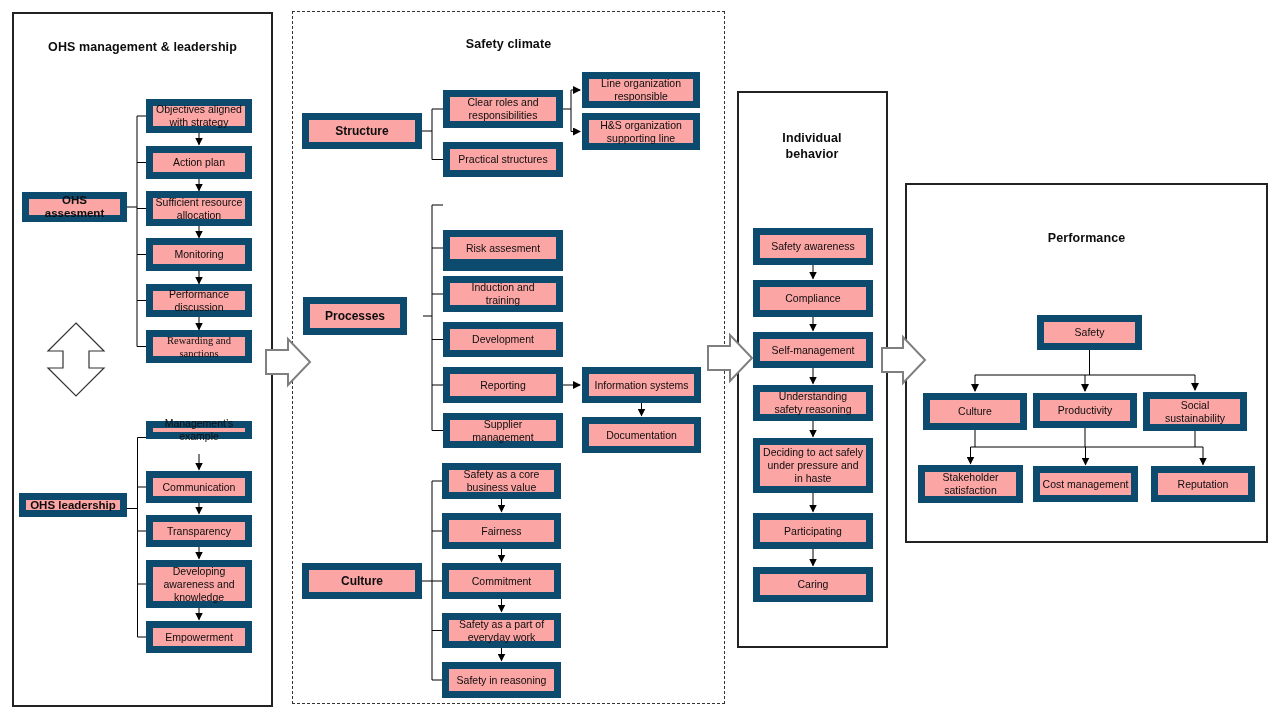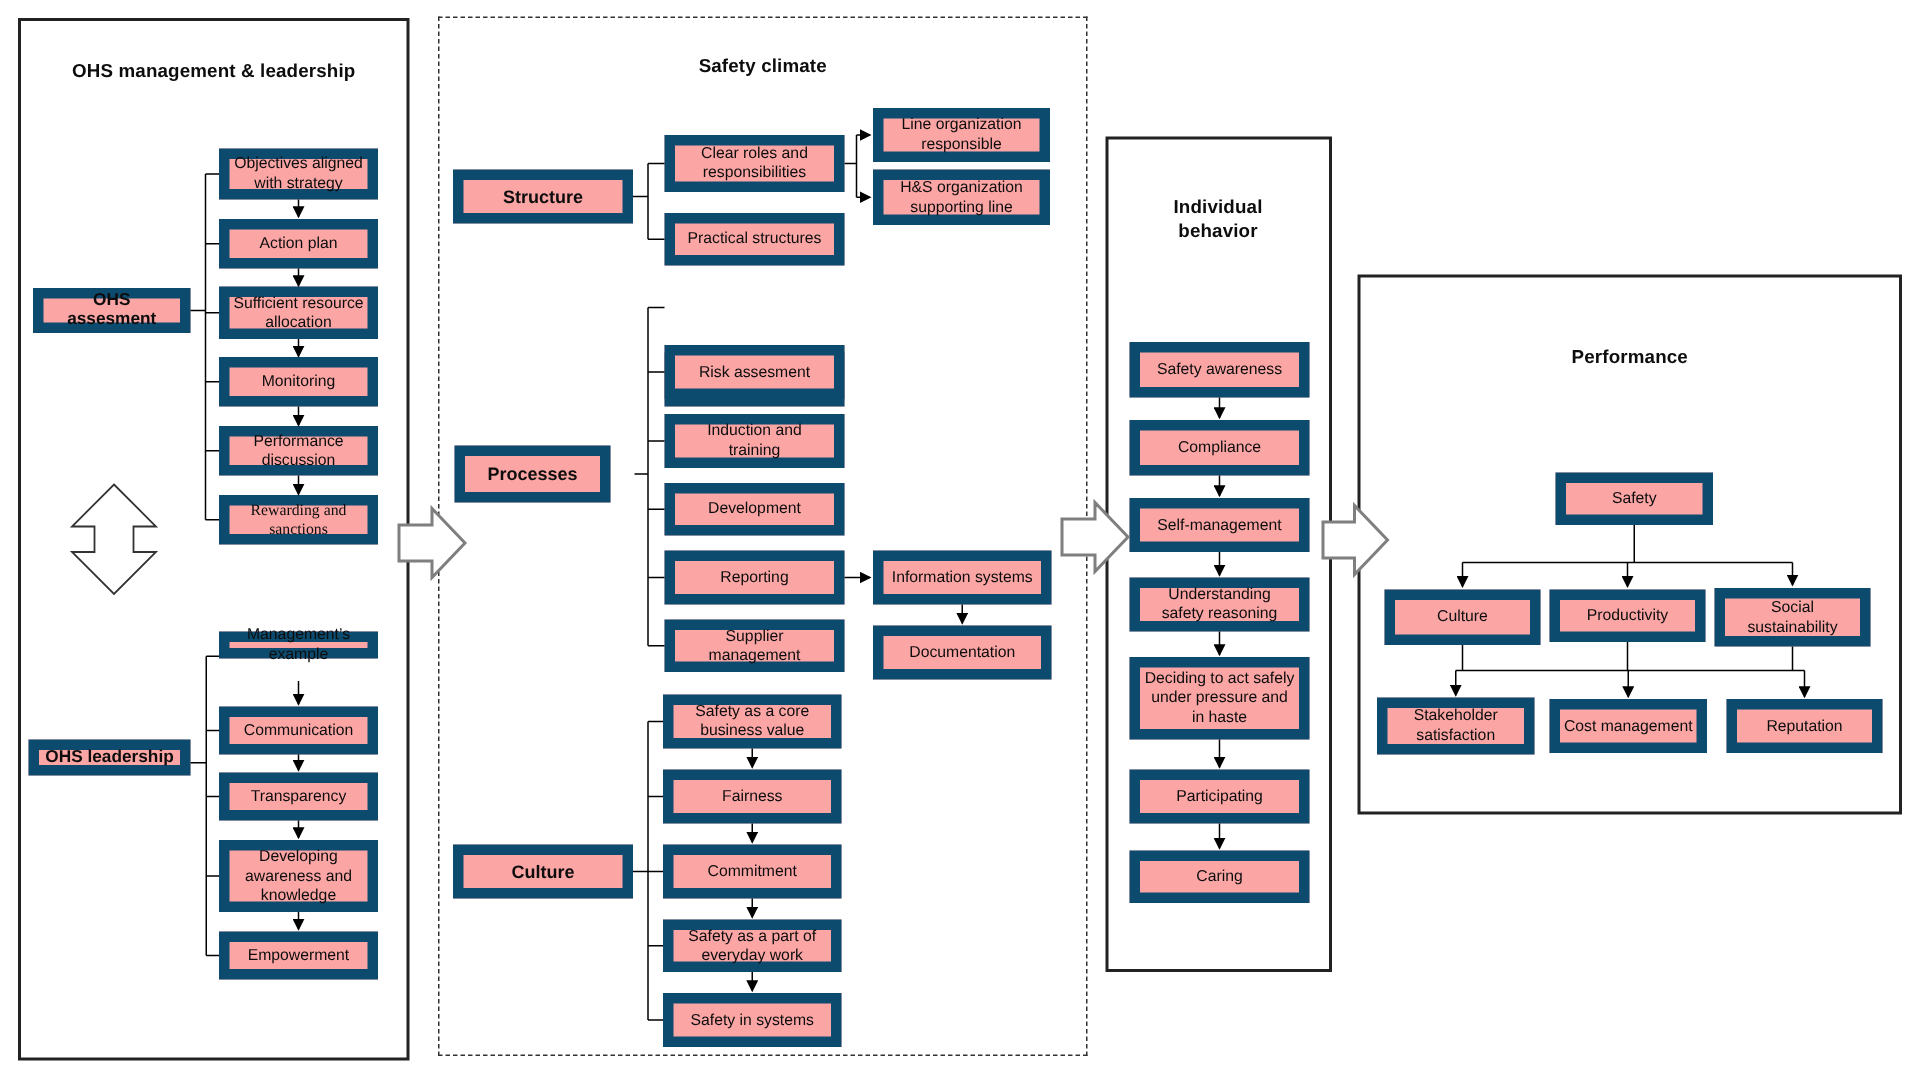--- a/index.html
+++ b/index.html
@@ -75,21 +75,21 @@
   <div class="box" style="left:443px;top:367px;width:120px;height:36px;">Reporting</div>
   <div class="box pad-xl" style="left:443px;top:413px;width:120px;height:35px;">Supplier management</div>
   <div class="box" style="left:582px;top:367px;width:119px;height:36px;">Information systems</div>
   <div class="box" style="left:582px;top:417px;width:119px;height:36px;">Documentation</div>
 
   <div class="box bold" style="left:302px;top:563px;width:120px;height:36px;text-align:center;">Culture</div>
   <div class="box" style="left:442px;top:463px;width:119px;height:36px;">Safety as a core business value</div>
   <div class="box" style="left:442px;top:513px;width:119px;height:36px;">Fairness</div>
   <div class="box" style="left:442px;top:563px;width:119px;height:36px;">Commitment</div>
   <div class="box" style="left:442px;top:613px;width:119px;height:35px;">Safety as a part of everyday work</div>
-  <div class="box" style="left:442px;top:662px;width:119px;height:36px;">Safety in systems</div>
+  <div class="box" style="left:442px;top:662px;width:119px;height:36px;">Safety in reasoning</div>
 
   <div class="box" style="left:753px;top:228px;width:120px;height:37px;">Safety awareness</div>
   <div class="box" style="left:753px;top:280px;width:120px;height:37px;">Compliance</div>
   <div class="box" style="left:753px;top:332px;width:120px;height:36px;">Self-management</div>
   <div class="box pad-lg" style="left:753px;top:385px;width:120px;height:36px;">Understanding safety reasoning</div>
   <div class="box" style="left:753px;top:438px;width:120px;height:55px;">Deciding to act safely under pressure and in haste</div>
   <div class="box" style="left:753px;top:513px;width:120px;height:36px;">Participating</div>
   <div class="box" style="left:753px;top:567px;width:120px;height:35px;">Caring</div>
 
   <div class="box" style="left:1037px;top:315px;width:105px;height:35px;">Safety</div>

